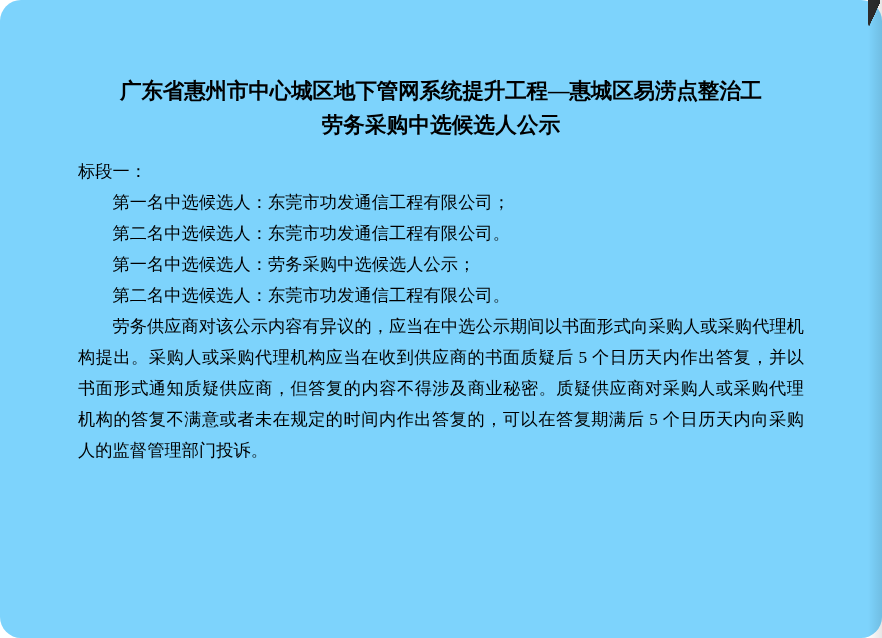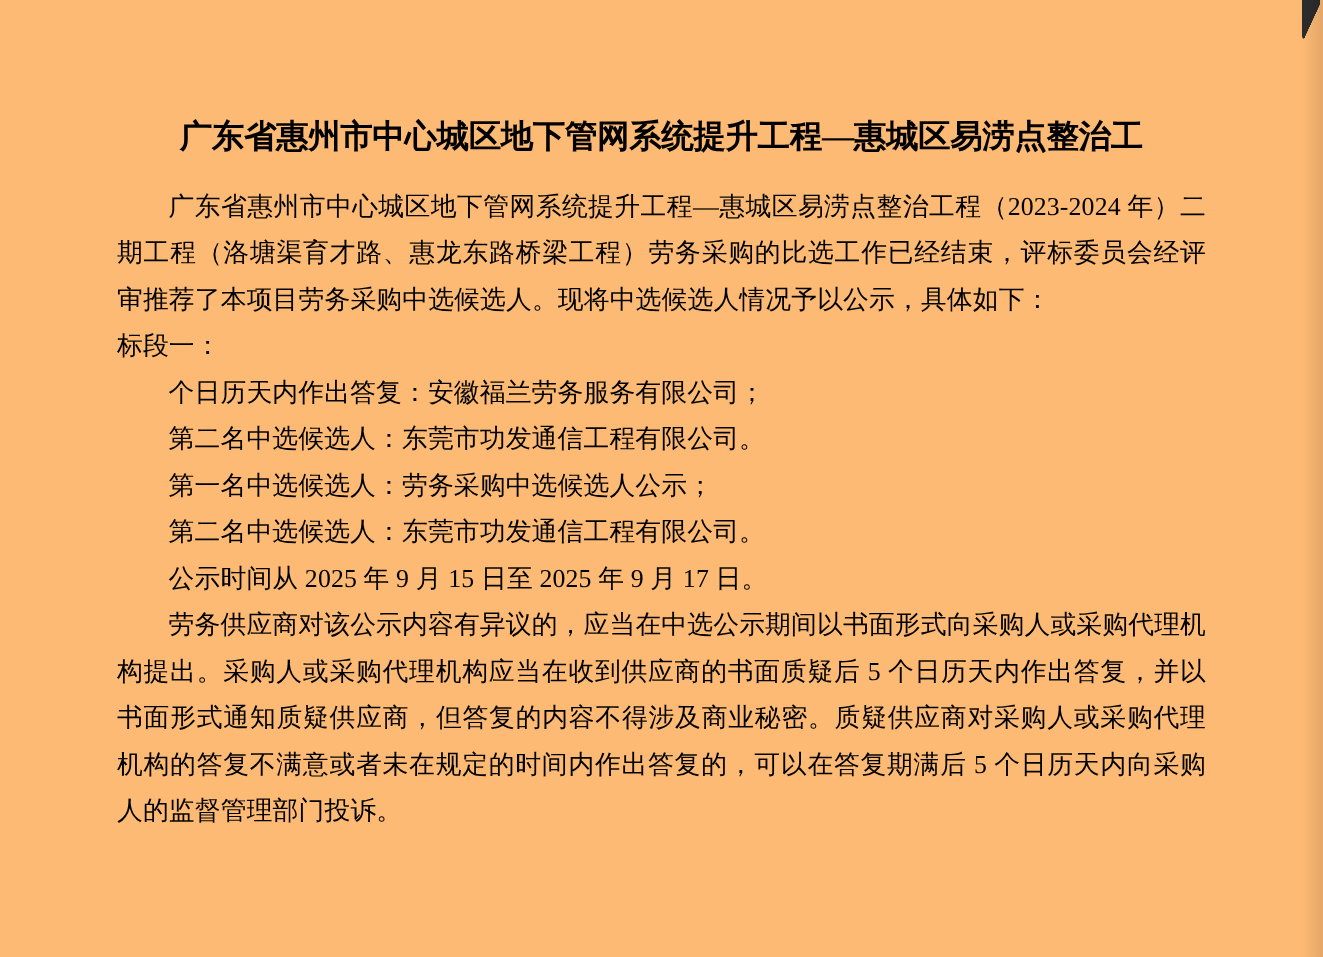--- a/index.html
+++ b/index.html
@@ -11,21 +11,22 @@
     height: 638px;
     background: #ffffff;
     font-family: "Liberation Serif", "DejaVu Serif", serif;
     color: #000000;
     overflow: hidden;
     position: relative;
   }
   .page {
     position: absolute;
     inset: 0;
-    background: #fdba74;
+    background: #7dd3fc;
+    border-radius: 21px;
   }
   
   .edge-shadow {
     position: absolute;
     top: 0;
     right: 0;
     width: 14px;
     height: 100%;
     background: linear-gradient(to right, rgba(0,0,0,0.0), rgba(0,0,0,0.10));
     pointer-events: none;
@@ -75,25 +76,24 @@
 <body>
 
 <div class="page">
   <div class="corner-mark"></div>
   <div class="edge-shadow"></div>
 
   <div class="content">
 
     <h1 class="doc-title">
       <span class="line l1">广东省惠州市中心城区地下管网系统提升工程—惠城区易涝点整治工</span>
+      <span class="line l3">劳务采购中选候选人公示</span>
     </h1>
 
-    <p class="para indent2">广东省惠州市中心城区地下管网系统提升工程—惠城区易涝点整治工程（2023-2024 年）二期工程（洛塘渠育才路、惠龙东路桥梁工程）劳务采购的比选工作已经结束，评标委员会经评审推荐了本项目劳务采购中选候选人。现将中选候选人情况予以公示，具体如下：</p>
     <p class="para flat">标段一：</p>
-    <p class="para item">个日历天内作出答复：安徽福兰劳务服务有限公司；</p>
+    <p class="para item">第一名中选候选人：东莞市功发通信工程有限公司；</p>
     <p class="para item">第二名中选候选人：东莞市功发通信工程有限公司。</p>
     <p class="para item">第一名中选候选人：劳务采购中选候选人公示；</p>
     <p class="para item">第二名中选候选人：东莞市功发通信工程有限公司。</p>
-    <p class="para item">公示时间从 2025 年 9 月 15 日至 2025 年 9 月 17 日。</p>
     <p class="para indent2">劳务供应商对该公示内容有异议的，应当在中选公示期间以书面形式向采购人或采购代理机构提出。采购人或采购代理机构应当在收到供应商的书面质疑后 5 个日历天内作出答复，并以书面形式通知质疑供应商，但答复的内容不得涉及商业秘密。质疑供应商对采购人或采购代理机构的答复不满意或者未在规定的时间内作出答复的，可以在答复期满后 5 个日历天内向采购人的监督管理部门投诉。</p>
 
   </div>
 </div>
 
 </body></html>

